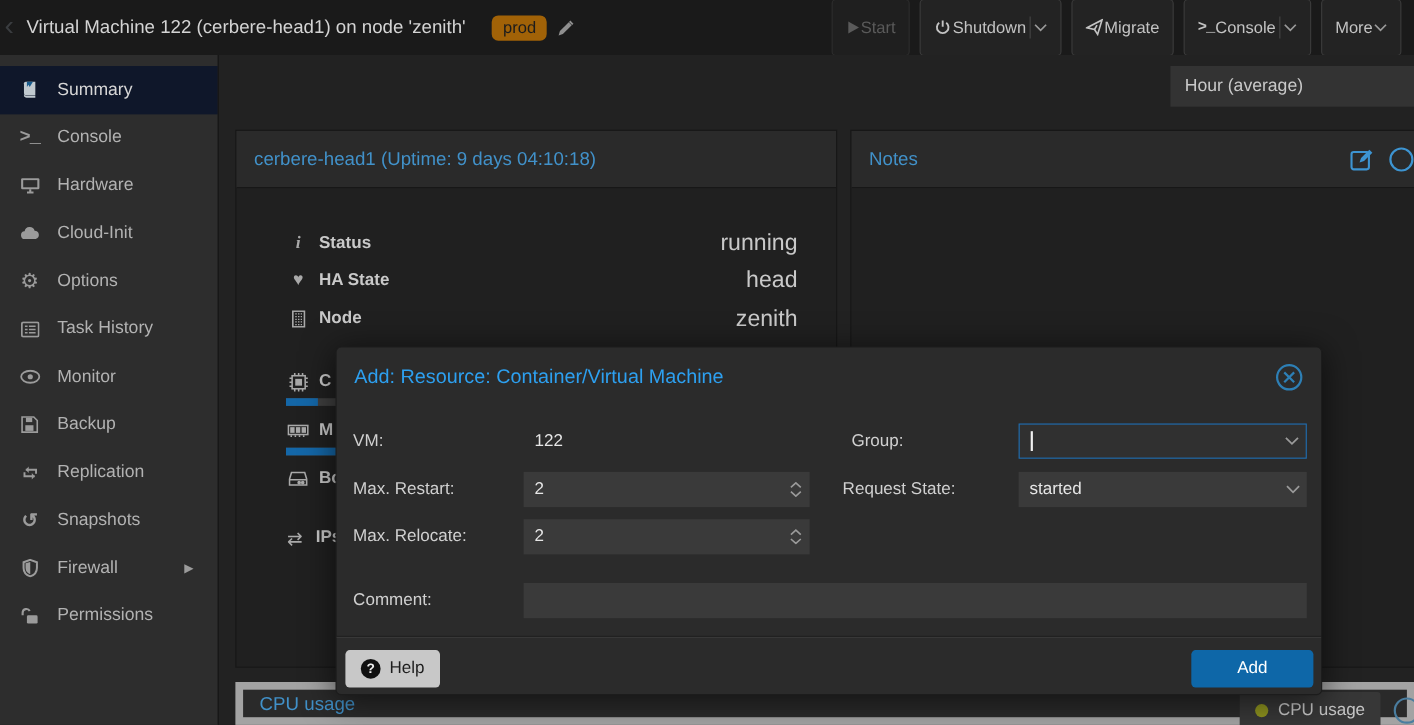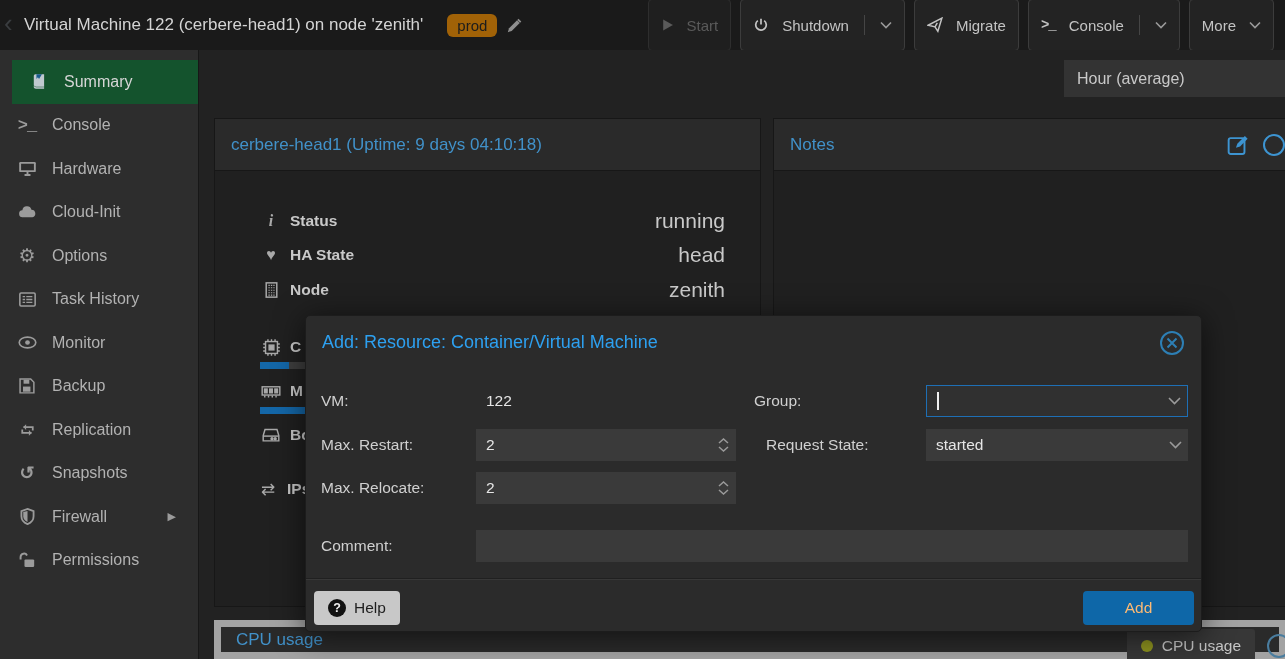--- a/index.html
+++ b/index.html
@@ -11,29 +11,29 @@
   .topbar{position:absolute;left:0;top:0;width:1285px;height:50px;background:#1a1a1a;
     display:flex;align-items:center;}
   .back-chev{color:#3a3d40;font-size:26px;margin:0 4px 3px 4px;width:16px;}
   .tb-title{color:#d4d4d4;font-size:17px;white-space:nowrap;}
   .tag{background:#a16207;color:#1c1c1c;font-size:15px;border-radius:6px;
     padding:3px 10px;margin-left:24px;}
   .pencil{margin-left:9px;}
   .tb-spacer{flex:1;}
   .tb-btns{display:flex;gap:9px;margin-right:11px;}
   .btn{height:34px;background:#232323;border:1px solid #3c3c3c;border-radius:4px;
-    display:flex;align-items:center;gap:13px;padding:8px 12px;color:#c3c3c3;font-size:15px;}
+    display:flex;align-items:center;gap:1px;padding:8px 12px;color:#c3c3c3;font-size:15px;}
   .btn.disabled{color:#5a5a5a;border-color:#2e2e2e;background:#1f1f1f;}
   .btn .divider{width:1px;height:20px;background:#454545;margin:0 2px;}
   .term-glyph{font-family:"Liberation Mono",monospace;font-size:14px;font-weight:700;letter-spacing:-1px;}
 
   
   .sidebar{position:absolute;left:0;top:50px;width:198px;height:609px;background:#2d2d2d;}
   .side-item{height:43.5px;display:flex;align-items:center;color:#b2b2b2;font-size:16px;}
-  .side-item.sel{background:#14532d;color:#d6d6d6;margin-left:12px;}
+  .side-item.sel{background:#0f172a;color:#d6d6d6;}
   .side-ic{width:26px;margin:0 12px 0 14px;display:flex;justify-content:center;color:#9b9b9b;font-size:17px;}
   .side-item.sel .side-ic{color:#c0c9cf;}
   .side-caret{margin-left:auto;margin-right:22px;color:#9b9b9b;font-size:11px;}
 
   
   .content{position:absolute;left:198px;top:50px;width:1087px;height:609px;background:#222222;border-left:1px solid #171717;}
   .hourbox{position:absolute;left:865px;top:10px;width:230px;height:37px;background:#333333;
     display:flex;align-items:center;color:#c9c9c9;font-size:16px;padding-left:13px;box-sizing:border-box;}
   .panel{position:absolute;background:#202020;border:1px solid #171717;}
   .panel-h{height:51px;background:#2a2a2a;border-bottom:1px solid #171717;display:flex;
@@ -70,21 +70,21 @@
   .field .ctrl{margin-left:auto;width:26px;height:100%;display:flex;flex-direction:column;
     align-items:center;justify-content:center;gap:2px;}
   .field.focus{border:1px solid #1e6fb5;background:#303030;}
   .caret{width:2px;height:18px;background:#f0f0f0;}
   .m-sep{position:absolute;left:0;top:262px;width:100%;height:1px;background:#202020;border-bottom:1px solid #383838;}
   .help-btn{position:absolute;left:8px;top:275px;height:34px;background:#c8c8c8;border-radius:4px;
     display:flex;align-items:center;gap:8px;padding:0 14px;color:#1e1e1e;font-size:15.5px;}
   .help-q{width:18px;height:18px;border-radius:50%;background:#111;color:#efefef;font-size:12.5px;
     font-weight:700;display:flex;align-items:center;justify-content:center;}
   .add-btn{position:absolute;right:7px;top:275px;width:111px;height:34px;background:#0e67a8;
-    border-radius:4px;display:flex;align-items:center;justify-content:center;color:#fdba74;font-size:15.5px;}
+    border-radius:4px;display:flex;align-items:center;justify-content:center;color:#ffffff;font-size:15.5px;}
 </style>
 </head>
 <body>
 
 <div class="topbar">
   <div class="back-chev">‹</div>
   <div class="tb-title">Virtual Machine 122 (cerbere-head1) on node 'zenith'</div>
   <div class="tag">prod</div>
   <div class="pencil">
     <svg width="17" height="17" viewBox="0 0 14 14">
@@ -387,21 +387,21 @@
     <span class="ctrl">
       <svg width="11" height="6" viewBox="0 0 11 6" fill="none" stroke="#9a9a9a" stroke-width="1.5">
           <path d="M1 5l4.5-4L10 5"></path>
         </svg>
       <svg width="11" height="6" viewBox="0 0 11 6" fill="none" stroke="#9a9a9a" stroke-width="1.5">
           <path d="M1 1l4.5 4L10 1"></path>
         </svg>
     </span>
   </div>
 
-  <div class="f-label" style="left:448px;top:69px;">Group:</div>
+  <div class="f-label" style="left:468px;top:69px;">Group:</div>
   <div class="field focus" style="left:620px;top:69px;width:262px;">
     <span class="caret"></span>
     <span></span>
     <span class="ctrl">
       <svg width="13" height="8" viewBox="0 0 13 8" fill="none" stroke="#9a9a9a" stroke-width="1.6">
           <path d="M1 1l5.5 5.5L12 1"></path>
         </svg>
     </span>
   </div>
 

